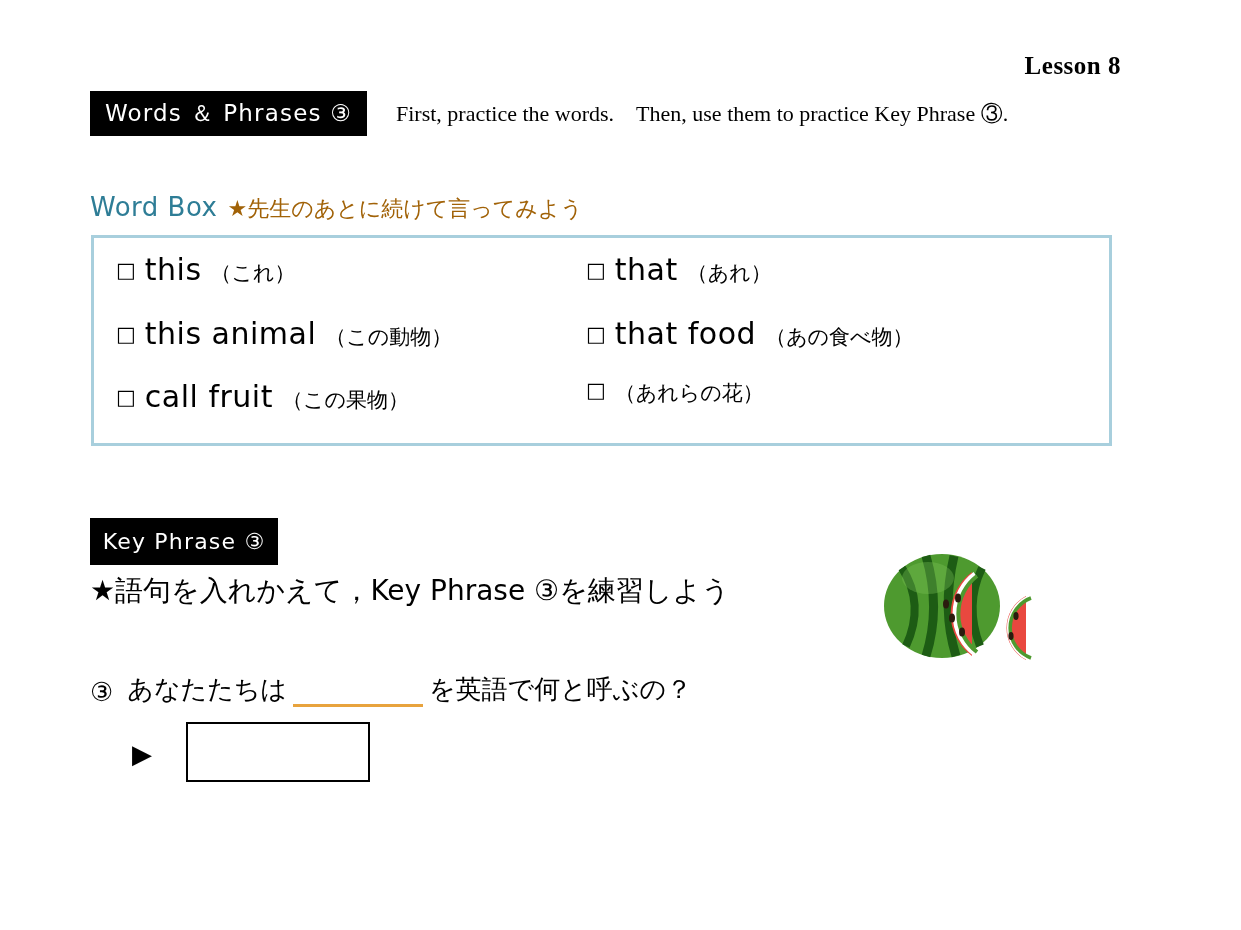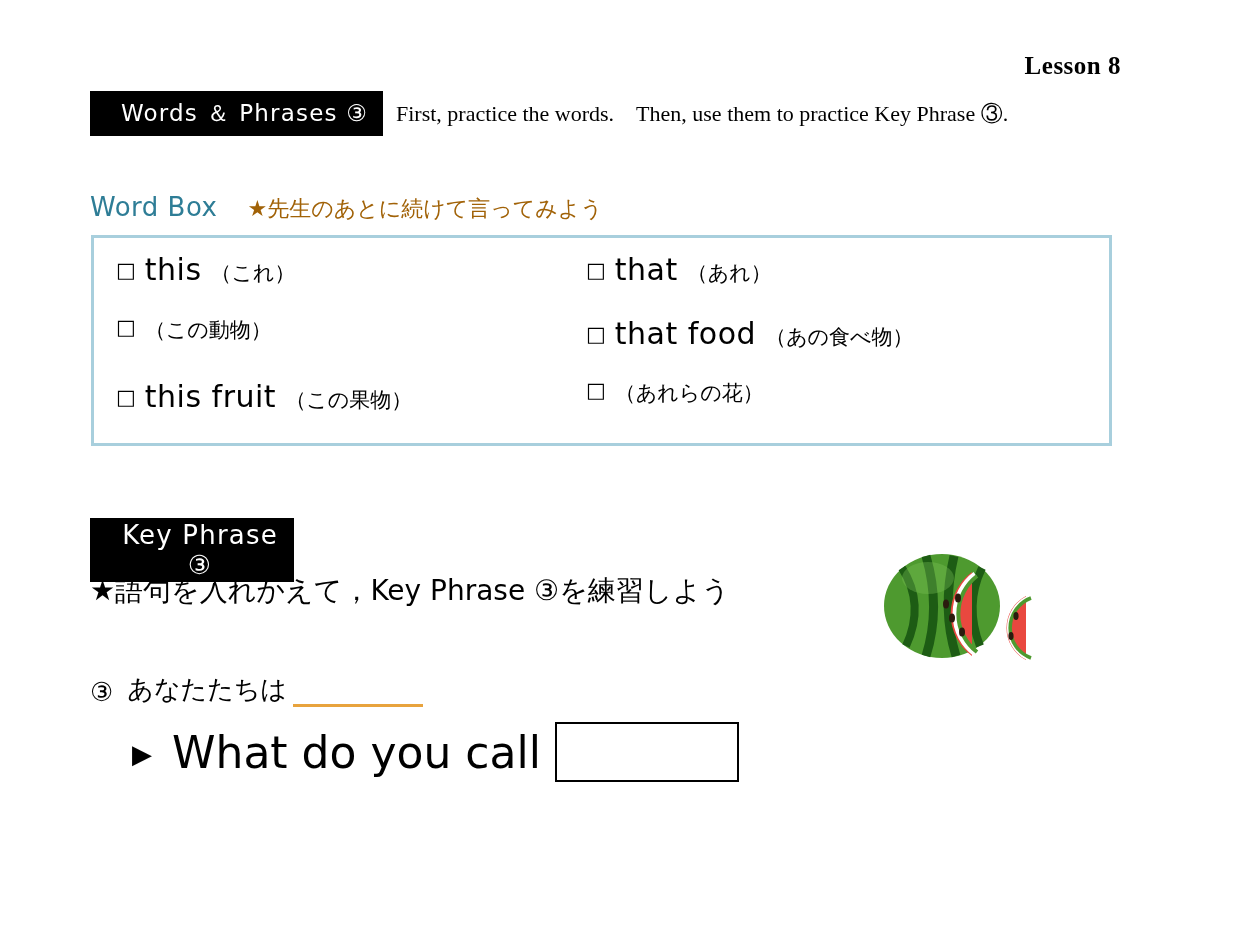--- a/index.html
+++ b/index.html
@@ -29,21 +29,20 @@
 
   .black-tag {
     position: absolute;
     background: #000000;
     color: #ffffff;
     display: flex;
     align-items: center;
     justify-content: center;
     font-family: "DejaVu Sans", sans-serif;
     letter-spacing: 1.2px;
-    padding-left: 16px;
   }
 
   #words-phrases-tag {
     left: 90px;
     top: 91px;
     width: 277px;
     height: 45px;
     font-size: 23px;
   }
 
@@ -55,21 +54,21 @@
     font-size: 22px;
     white-space: nowrap;
   }
 
   #wordbox-heading {
     position: absolute;
     left: 90px;
     top: 192px;
     display: flex;
     align-items: baseline;
-    gap: 30px;
+    gap: 10px;
   }
   #wordbox-heading .wb-en {
     color: #2e7d96;
     font-family: "DejaVu Sans", sans-serif;
     font-size: 26px;
   }
   #wordbox-heading .wb-jp {
     color: #a16207;
     font-family: "DejaVu Sans", sans-serif;
     font-size: 22px;
@@ -118,22 +117,22 @@
   }
   .wb-jp {
     font-family: "DejaVu Sans", sans-serif;
     font-size: 21px;
   }
 
   #key-phrase-tag {
     left: 90px;
     top: 518px;
     width: 188px;
-    height: 64px;
-    font-size: 26px;
+    height: 47px;
+    font-size: 22px;
     text-align: center;
   }
 
   #key-phrase-jp {
     position: absolute;
     left: 90px;
     top: 572px;
     font-family: "DejaVu Sans", sans-serif;
     font-size: 28px;
     white-space: nowrap;
@@ -217,32 +216,33 @@
     </div>
 
     <div class="wb-item">
       <span class="wb-check">□</span>
       <span class="wb-en">that</span>
       <span class="wb-jp">（あれ）</span>
     </div>
 
     <div class="wb-item">
       <span class="wb-check">□</span>
+      <span class="wb-en">this animal</span>
       <span class="wb-jp">（この動物）</span>
     </div>
 
     <div class="wb-item">
       <span class="wb-check">□</span>
       <span class="wb-en">that food</span>
       <span class="wb-jp">（あの食べ物）</span>
     </div>
 
     <div class="wb-item">
       <span class="wb-check">□</span>
-      <span class="wb-en">this fruit</span>
+      <span class="wb-en">call fruit</span>
       <span class="wb-jp">（この果物）</span>
     </div>
 
     <div class="wb-item">
       <span class="wb-check">□</span>
       <span class="wb-jp">（あれらの花）</span>
     </div>
 
   </div>
 </div>
@@ -270,19 +270,19 @@
   <path d="M149 111 A34 34 0 0 1 149 49" fill="none" stroke="#ffffff" stroke-width="4"></path>
   <path d="M151 110 A32 32 0 0 1 151 50" fill="none" stroke="#4e9a2f" stroke-width="3.5"></path>
   <ellipse cx="136" cy="68" rx="2.6" ry="4" fill="#2b1b0e"></ellipse>
   <ellipse cx="131" cy="88" rx="2.6" ry="4" fill="#2b1b0e"></ellipse>
 </svg>
 
 <div id="jp-sentence">
   <span class="num">③</span>
   <span>あなたたちは</span>
   <span class="blank-underline"></span>
+  <span>を英語で何と呼ぶの？</span>
 </div>
 
 <div id="en-sentence">
   <span class="arrow">▶</span>
-  <span>What do you call</span>
   <span id="answer-box"></span>
 </div>
 
 </body></html>

